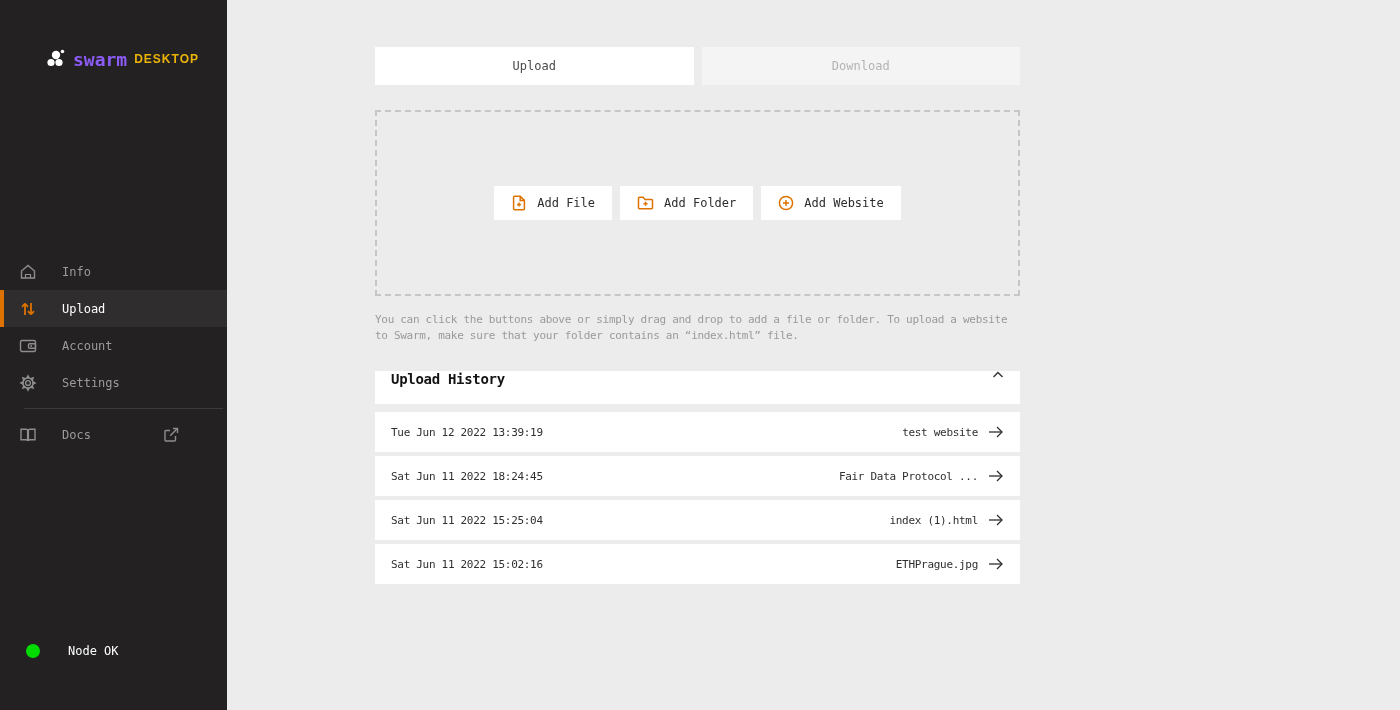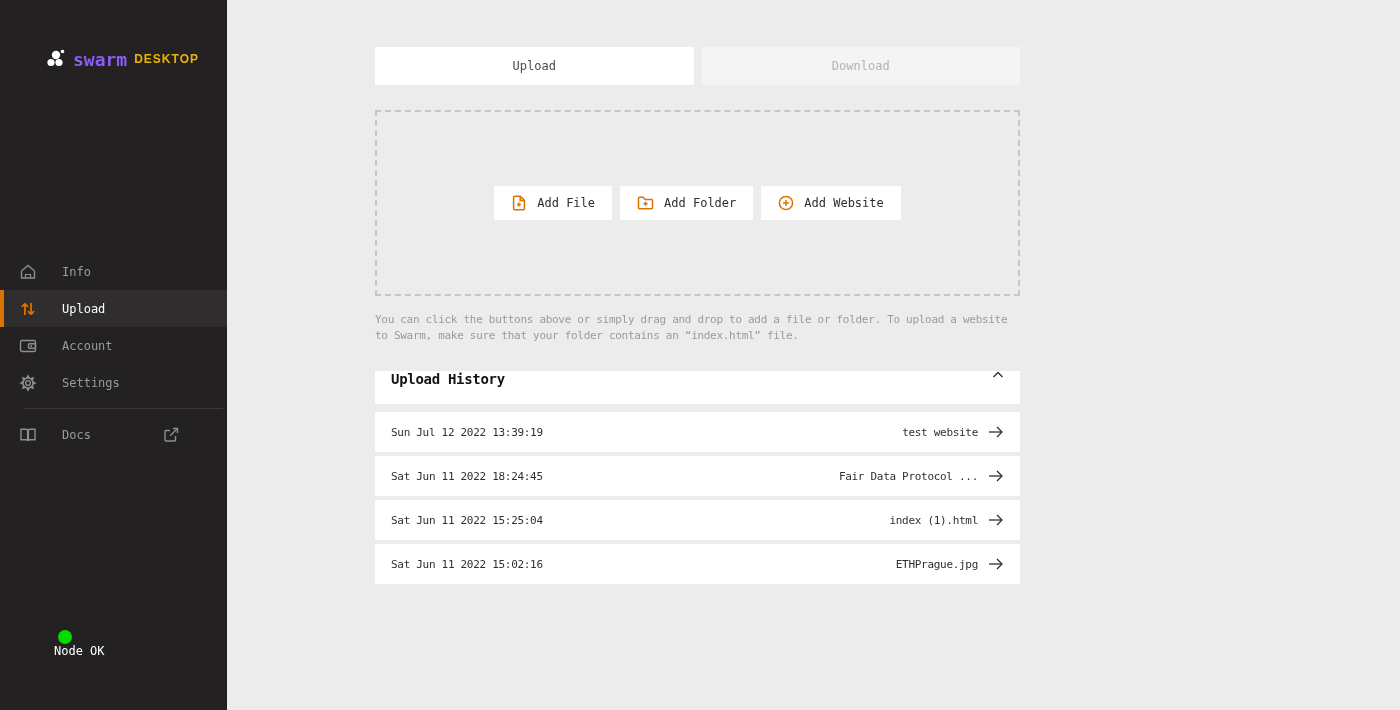--- a/index.html
+++ b/index.html
@@ -25,21 +25,21 @@
   .nav-item {
     height:37px; display:flex; align-items:center;
     color:#9b9b9b; font-size:12px; cursor:pointer;
     border-left:4px solid transparent; padding-left:15px;
   }
   .nav-item .nicon { width:18px; height:18px; margin-right:25px; display:flex; align-items:center; justify-content:center; }
   .nav-item.selected { background:#2f2d2e; border-left-color:#dd7200; color:#ffffff; }
   .divider { height:1px; background:#3b393a; margin:7px 4px 7px 24px; }
   .docs-ext { margin-left:auto; margin-right:48px; display:flex; }
 
-  .node-status { position:absolute; bottom:52px; left:26px; display:flex; align-items:center;flex-direction:column; }
+  .node-status { position:absolute; bottom:52px; left:26px; display:flex; align-items:center; }
   .node-dot { width:14px; height:14px; border-radius:50%; background:#00dc00; }
   .node-label { color:#ffffff; font-size:12px; margin-left:28px; }
 
   
   .main { position:absolute; left:227px; top:0; width:941px; height:710px; padding:47px 148px 0 148px; }
 
   .tabs { display:flex; gap:8px; }
   .tab {
     flex:1; height:38px; display:flex; align-items:center; justify-content:center;
     font-size:12px; letter-spacing:0px; cursor:pointer;
@@ -224,21 +224,21 @@
     <div class="history-header">
       <span class="history-title">Upload History</span>
       <span class="history-collapse">
         <svg width="12" height="8" viewBox="0 0 12 8" fill="none" stroke="#333" stroke-width="1.4">
           <polyline points="1.5 6 6 1.5 10.5 6"></polyline>
         </svg>
       </span>
     </div>
 
     <div class="history-row">
-      <span class="row-time">Sun Jul 12 2022 13:39:19</span>
+      <span class="row-time">Tue Jun 12 2022 13:39:19</span>
       <span class="row-name">test website</span>
       <span class="row-arrow">
         <svg width="16" height="12" viewBox="0 0 16 12" fill="none" stroke="#2f2f2f" stroke-width="1.3">
           <line x1="1" y1="6" x2="14" y2="6"></line>
             <polyline points="9 1 14 6 9 11"></polyline>
         </svg>
       </span>
     </div>
 
     <div class="history-row">

